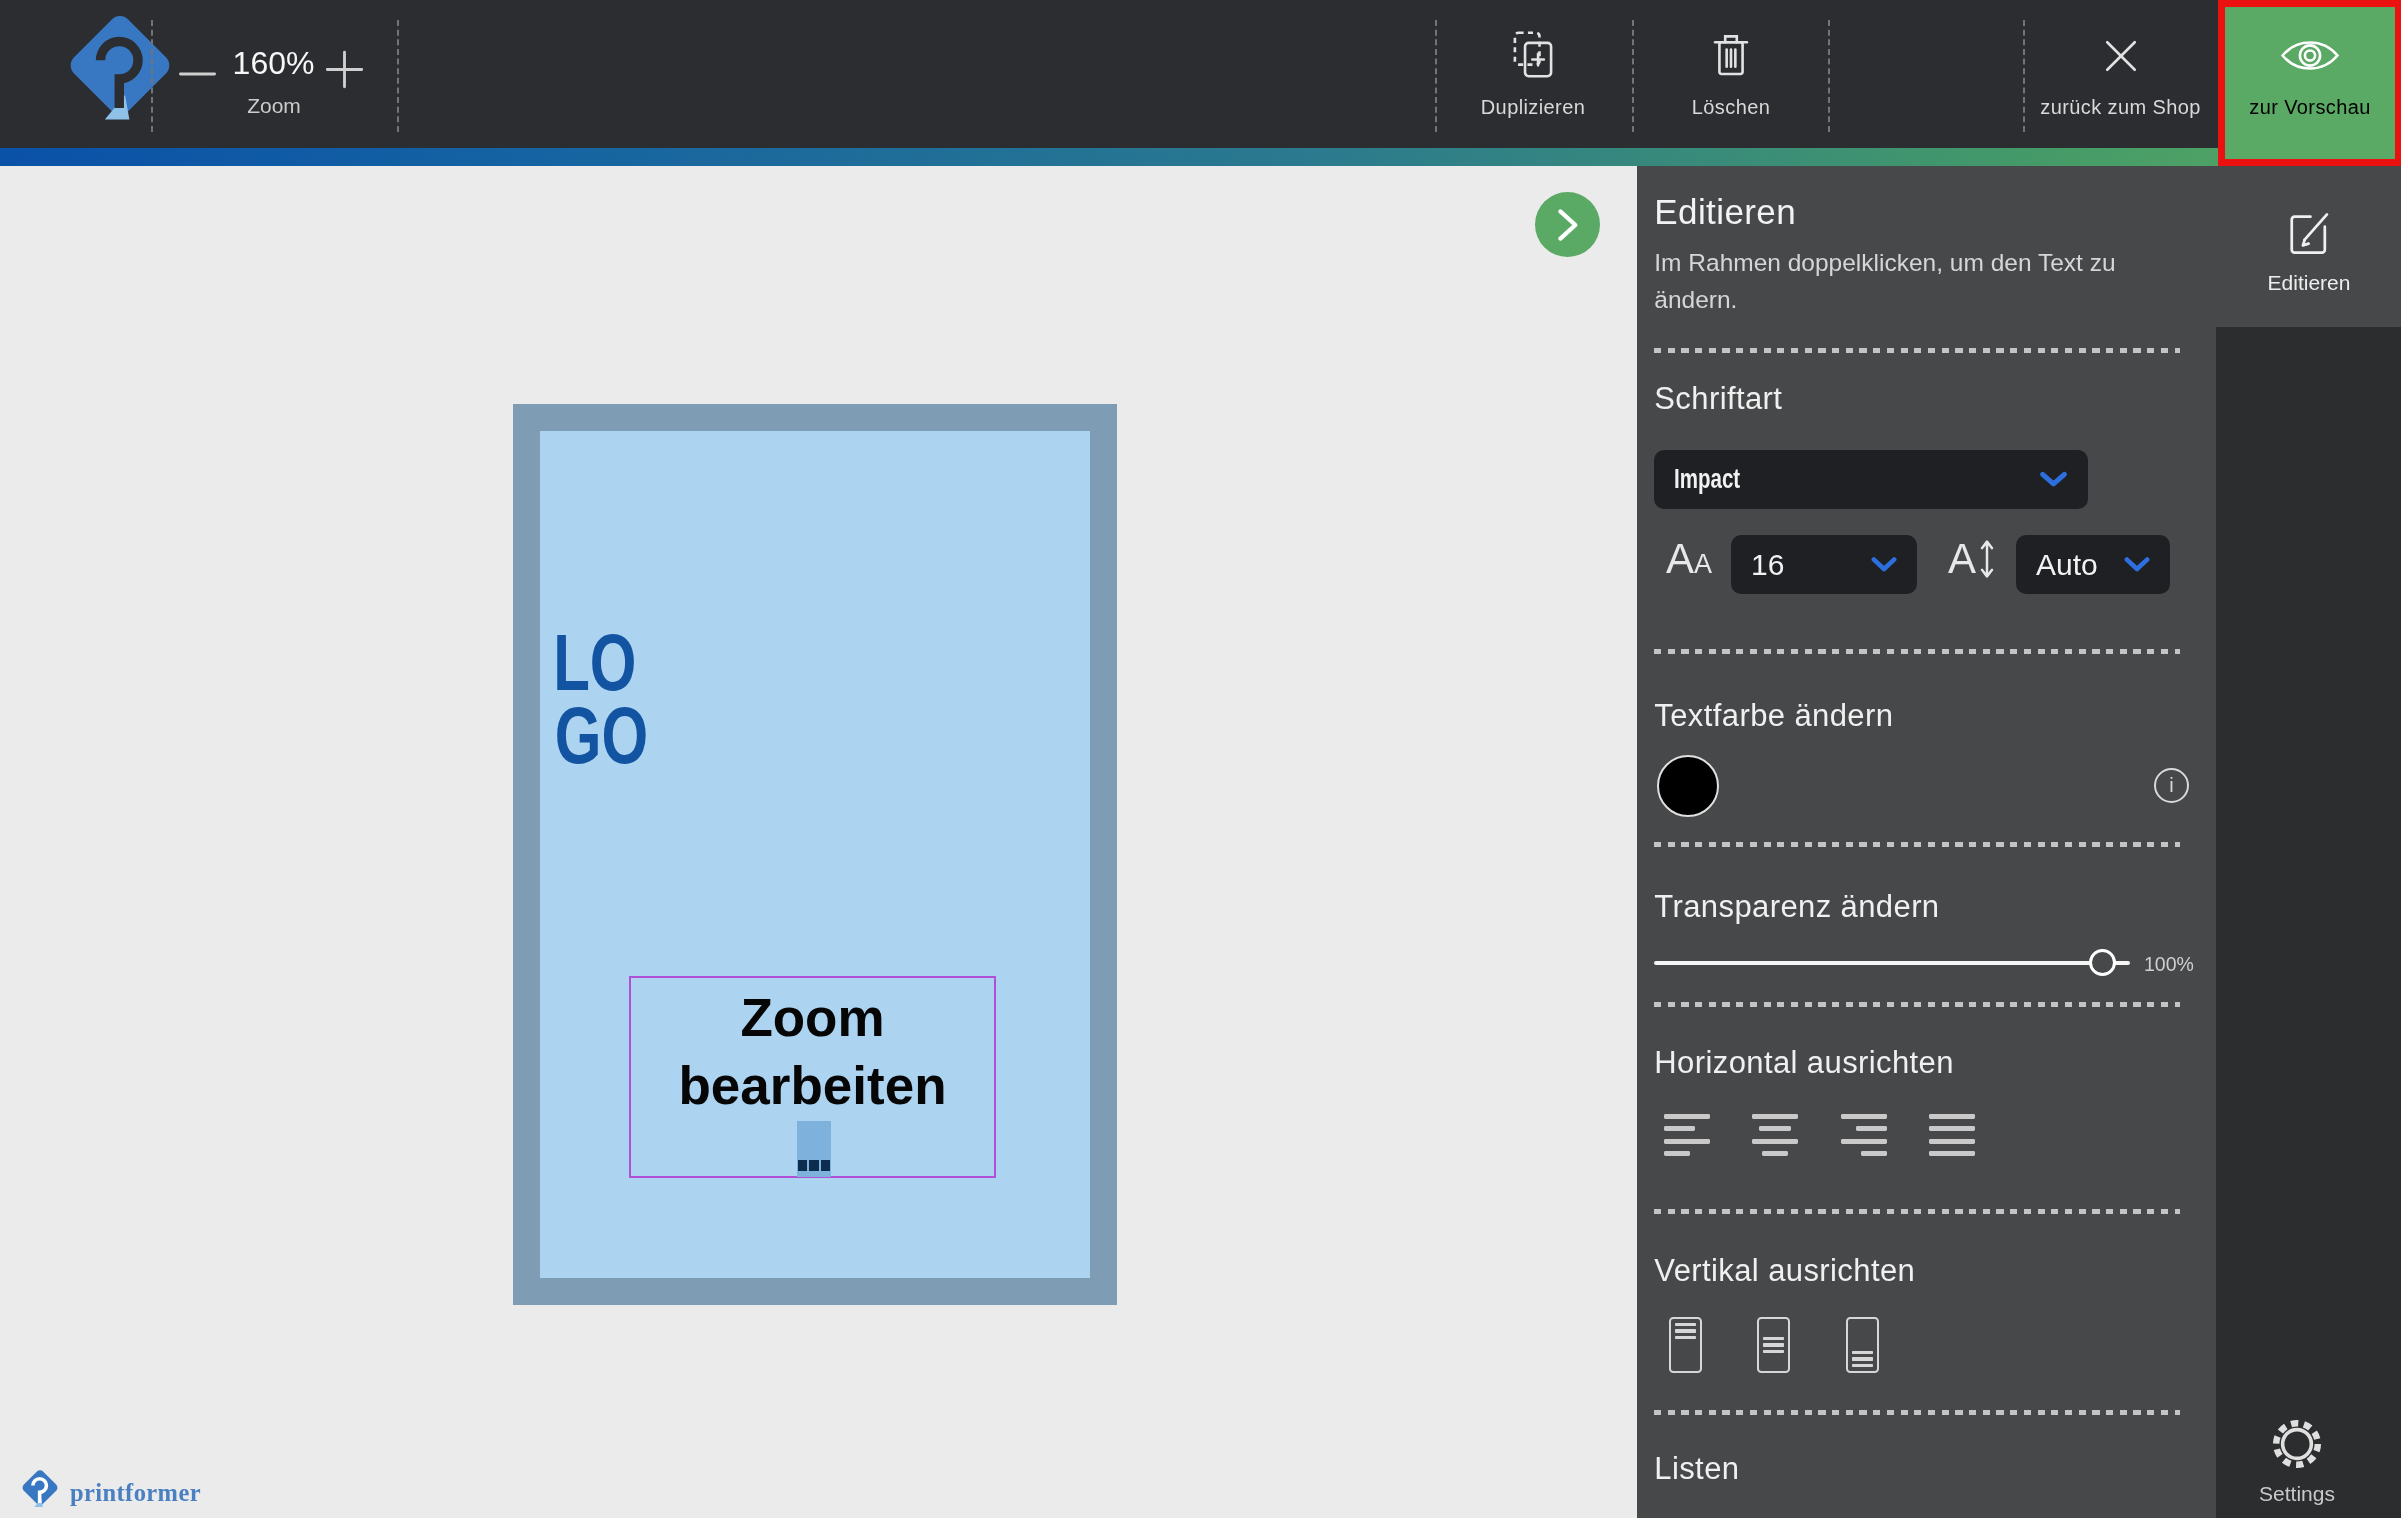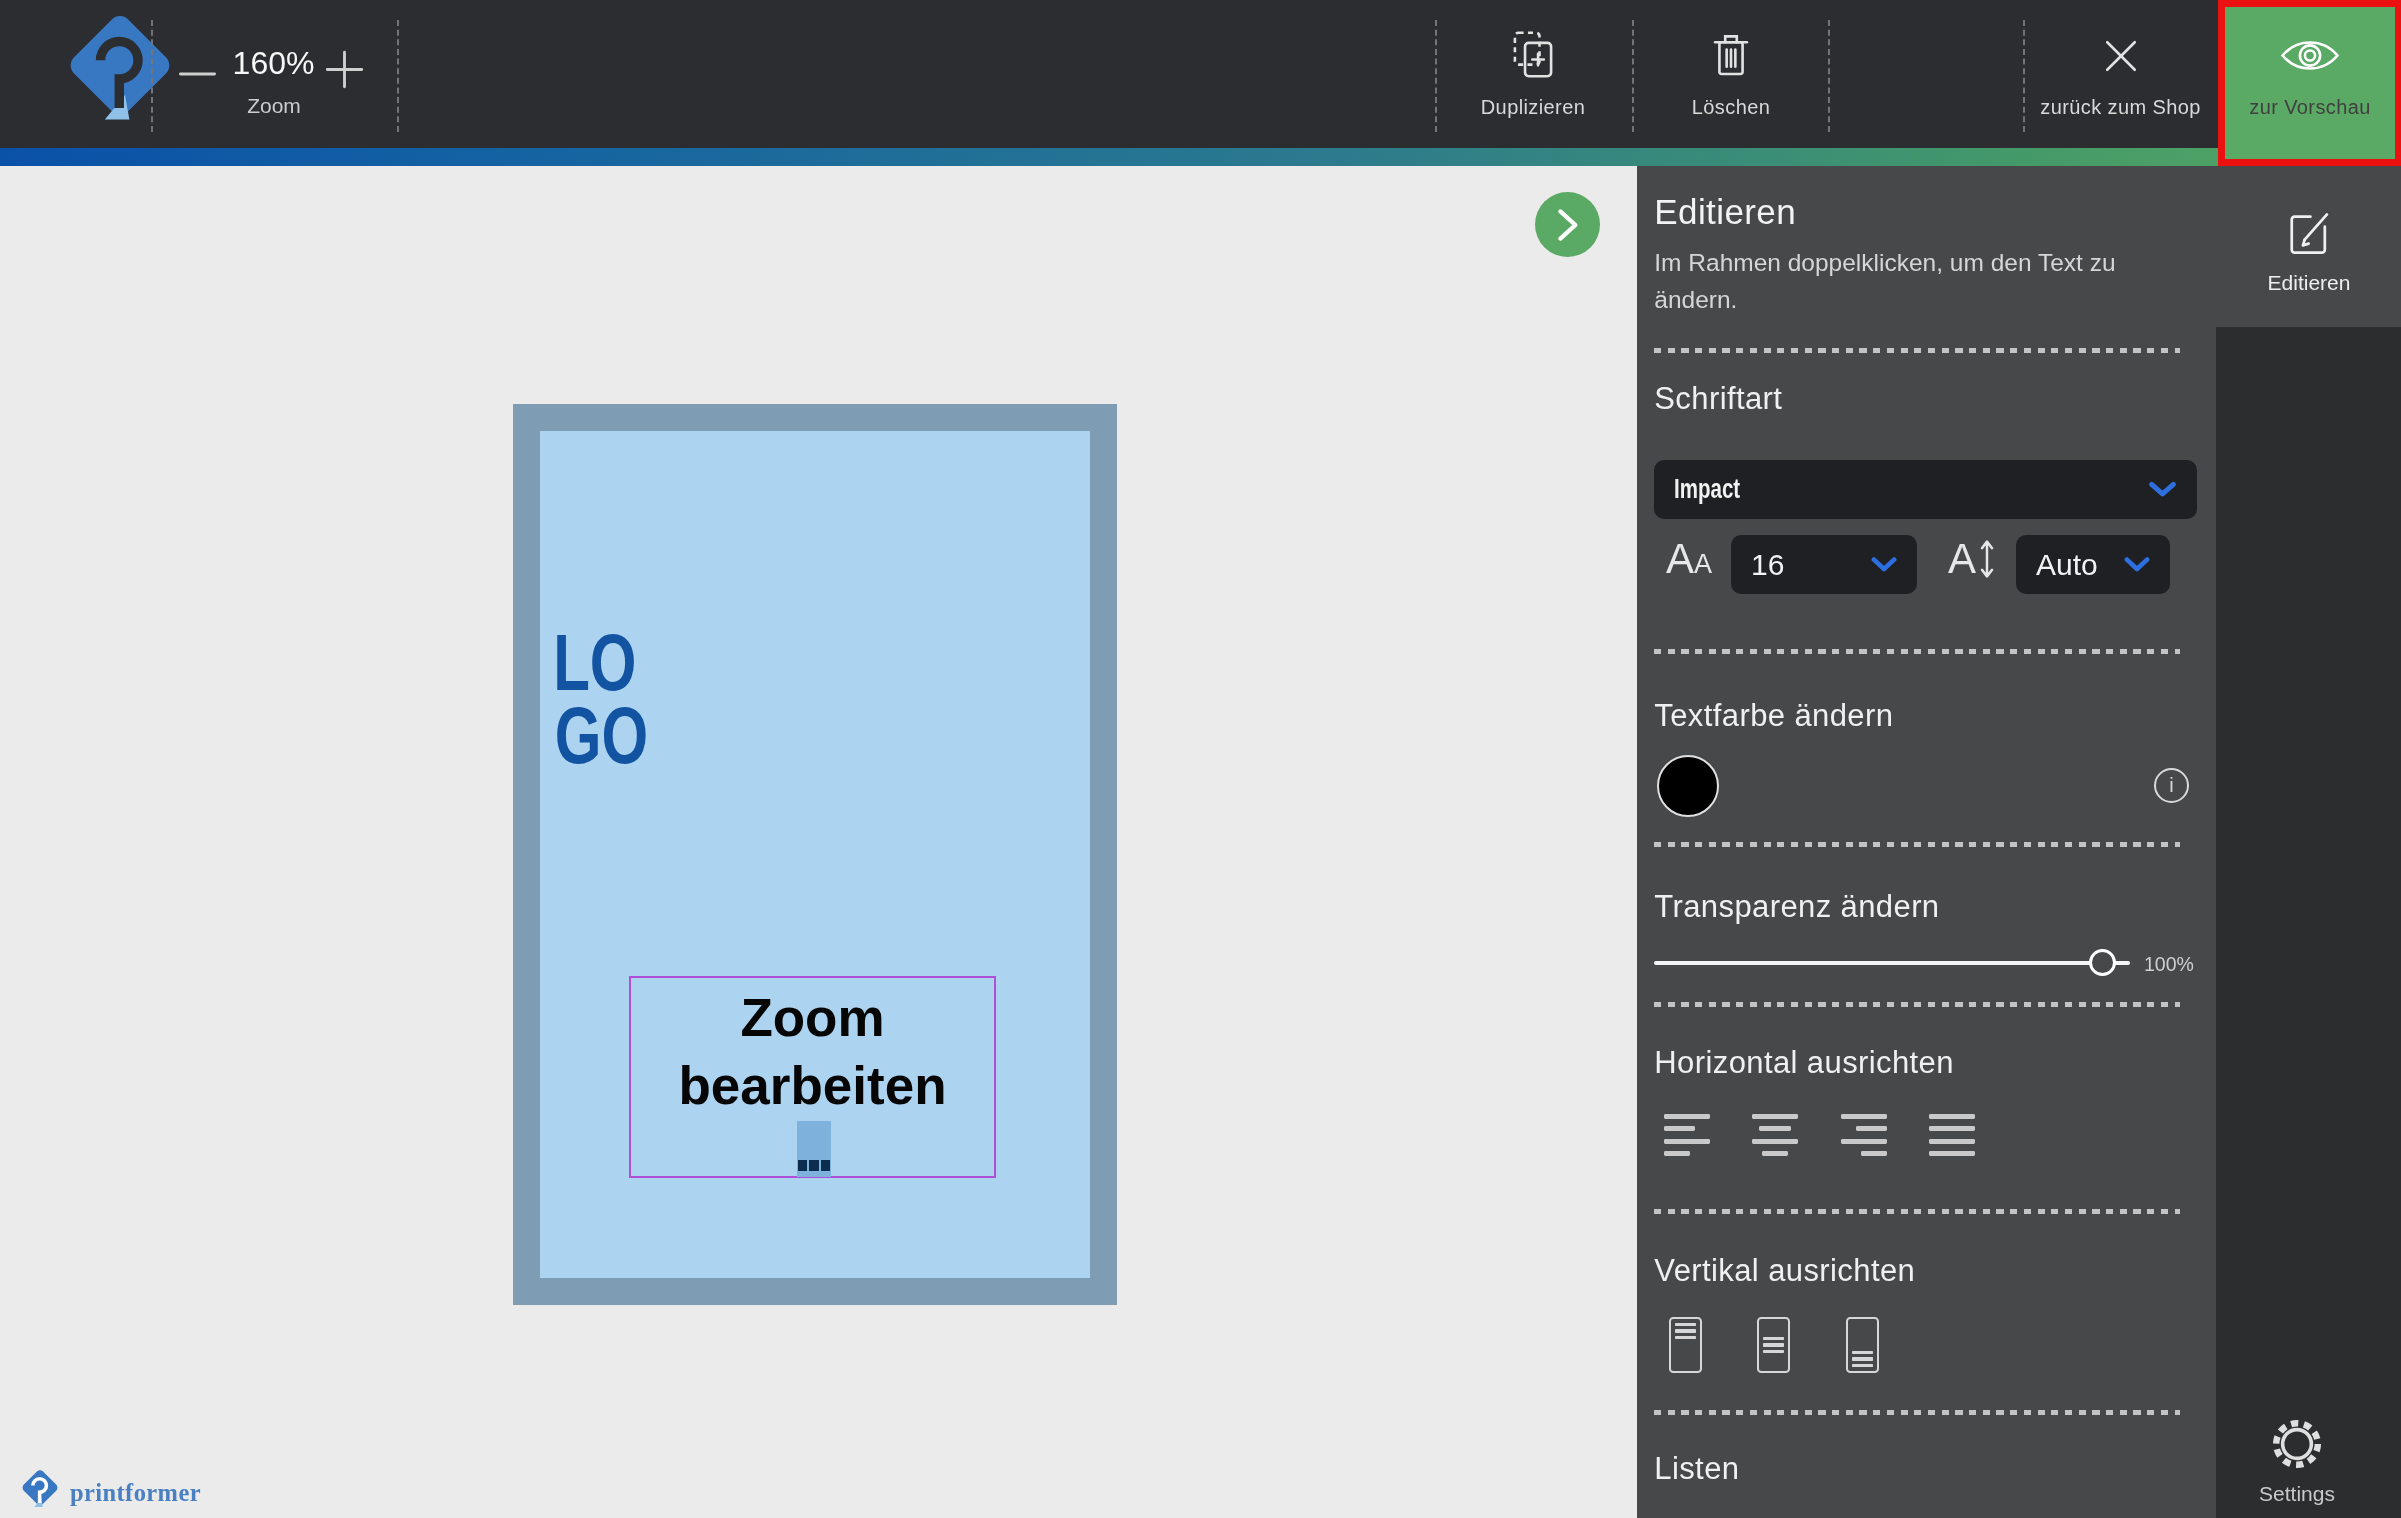--- a/index.html
+++ b/index.html
@@ -38,21 +38,21 @@
   #zoom-plus  { position:absolute; left:323px; top:48px; cursor:pointer; }
   #zoom-label { position:absolute; left:202px; top:94px; width:144px;
     text-align:center; font-size:21px; color:#cccccc; }
 
   
   #preview-annotation {
     position:absolute; left:2218px; top:0; width:184px; height:166px;
     border:7.2px solid #eb1111; z-index:30; background:#5aa964;
   }
   #preview-button { position:relative; width:100%; height:100%; cursor:pointer; }
-  #preview-button .tb-label { color:#404040; top:89px; }
+  #preview-button .tb-label { color:#000000; top:89px; }
   #preview-button .tb-icon { top:26px; }
 
   
   #gradient-bar {
     position:absolute; left:0; top:148px; width:2401px; height:18px;
     background:linear-gradient(90deg,#0a51a8 0%,#1563a2 22%,#2b7a8e 55%,#459a68 85%,#57a863 100%);
   }
 
   
   #canvas {
@@ -292,21 +292,21 @@
 
 <div id="sidebar">
 
   <div class="side-abs panel-title" style="top:26px">Editieren</div>
   <div class="side-abs panel-desc" style="top:78px">Im Rahmen doppelklicken, um den Text zu ändern.</div>
 
   <div class="dsep" style="top:182px"></div>
 
   <div class="side-abs sec-h" style="top:215px">Schriftart</div>
 
-  <div class="dd" style="left:17.3px; top:294px; width:543px">
+  <div class="dd" style="left:17.3px; top:284px; width:434px">
     <span class="dd-value impact" style="transform-origin:left center; font-size:27px">Impact</span>
     <span class="dd-chevron">
       <svg width="29" height="19" viewBox="0 0 40 26" fill="none" stroke="#2e6fdf" stroke-width="7" stroke-linecap="round" stroke-linejoin="round">
           <path d="M5 6 L20 19 L35 6"></path>
         </svg>
     </span>
   </div>
 
   <div class="side-abs glyph-icon" style="left:29px; top:372px">
     <span style="font-size:42px; line-height:1">A</span>

